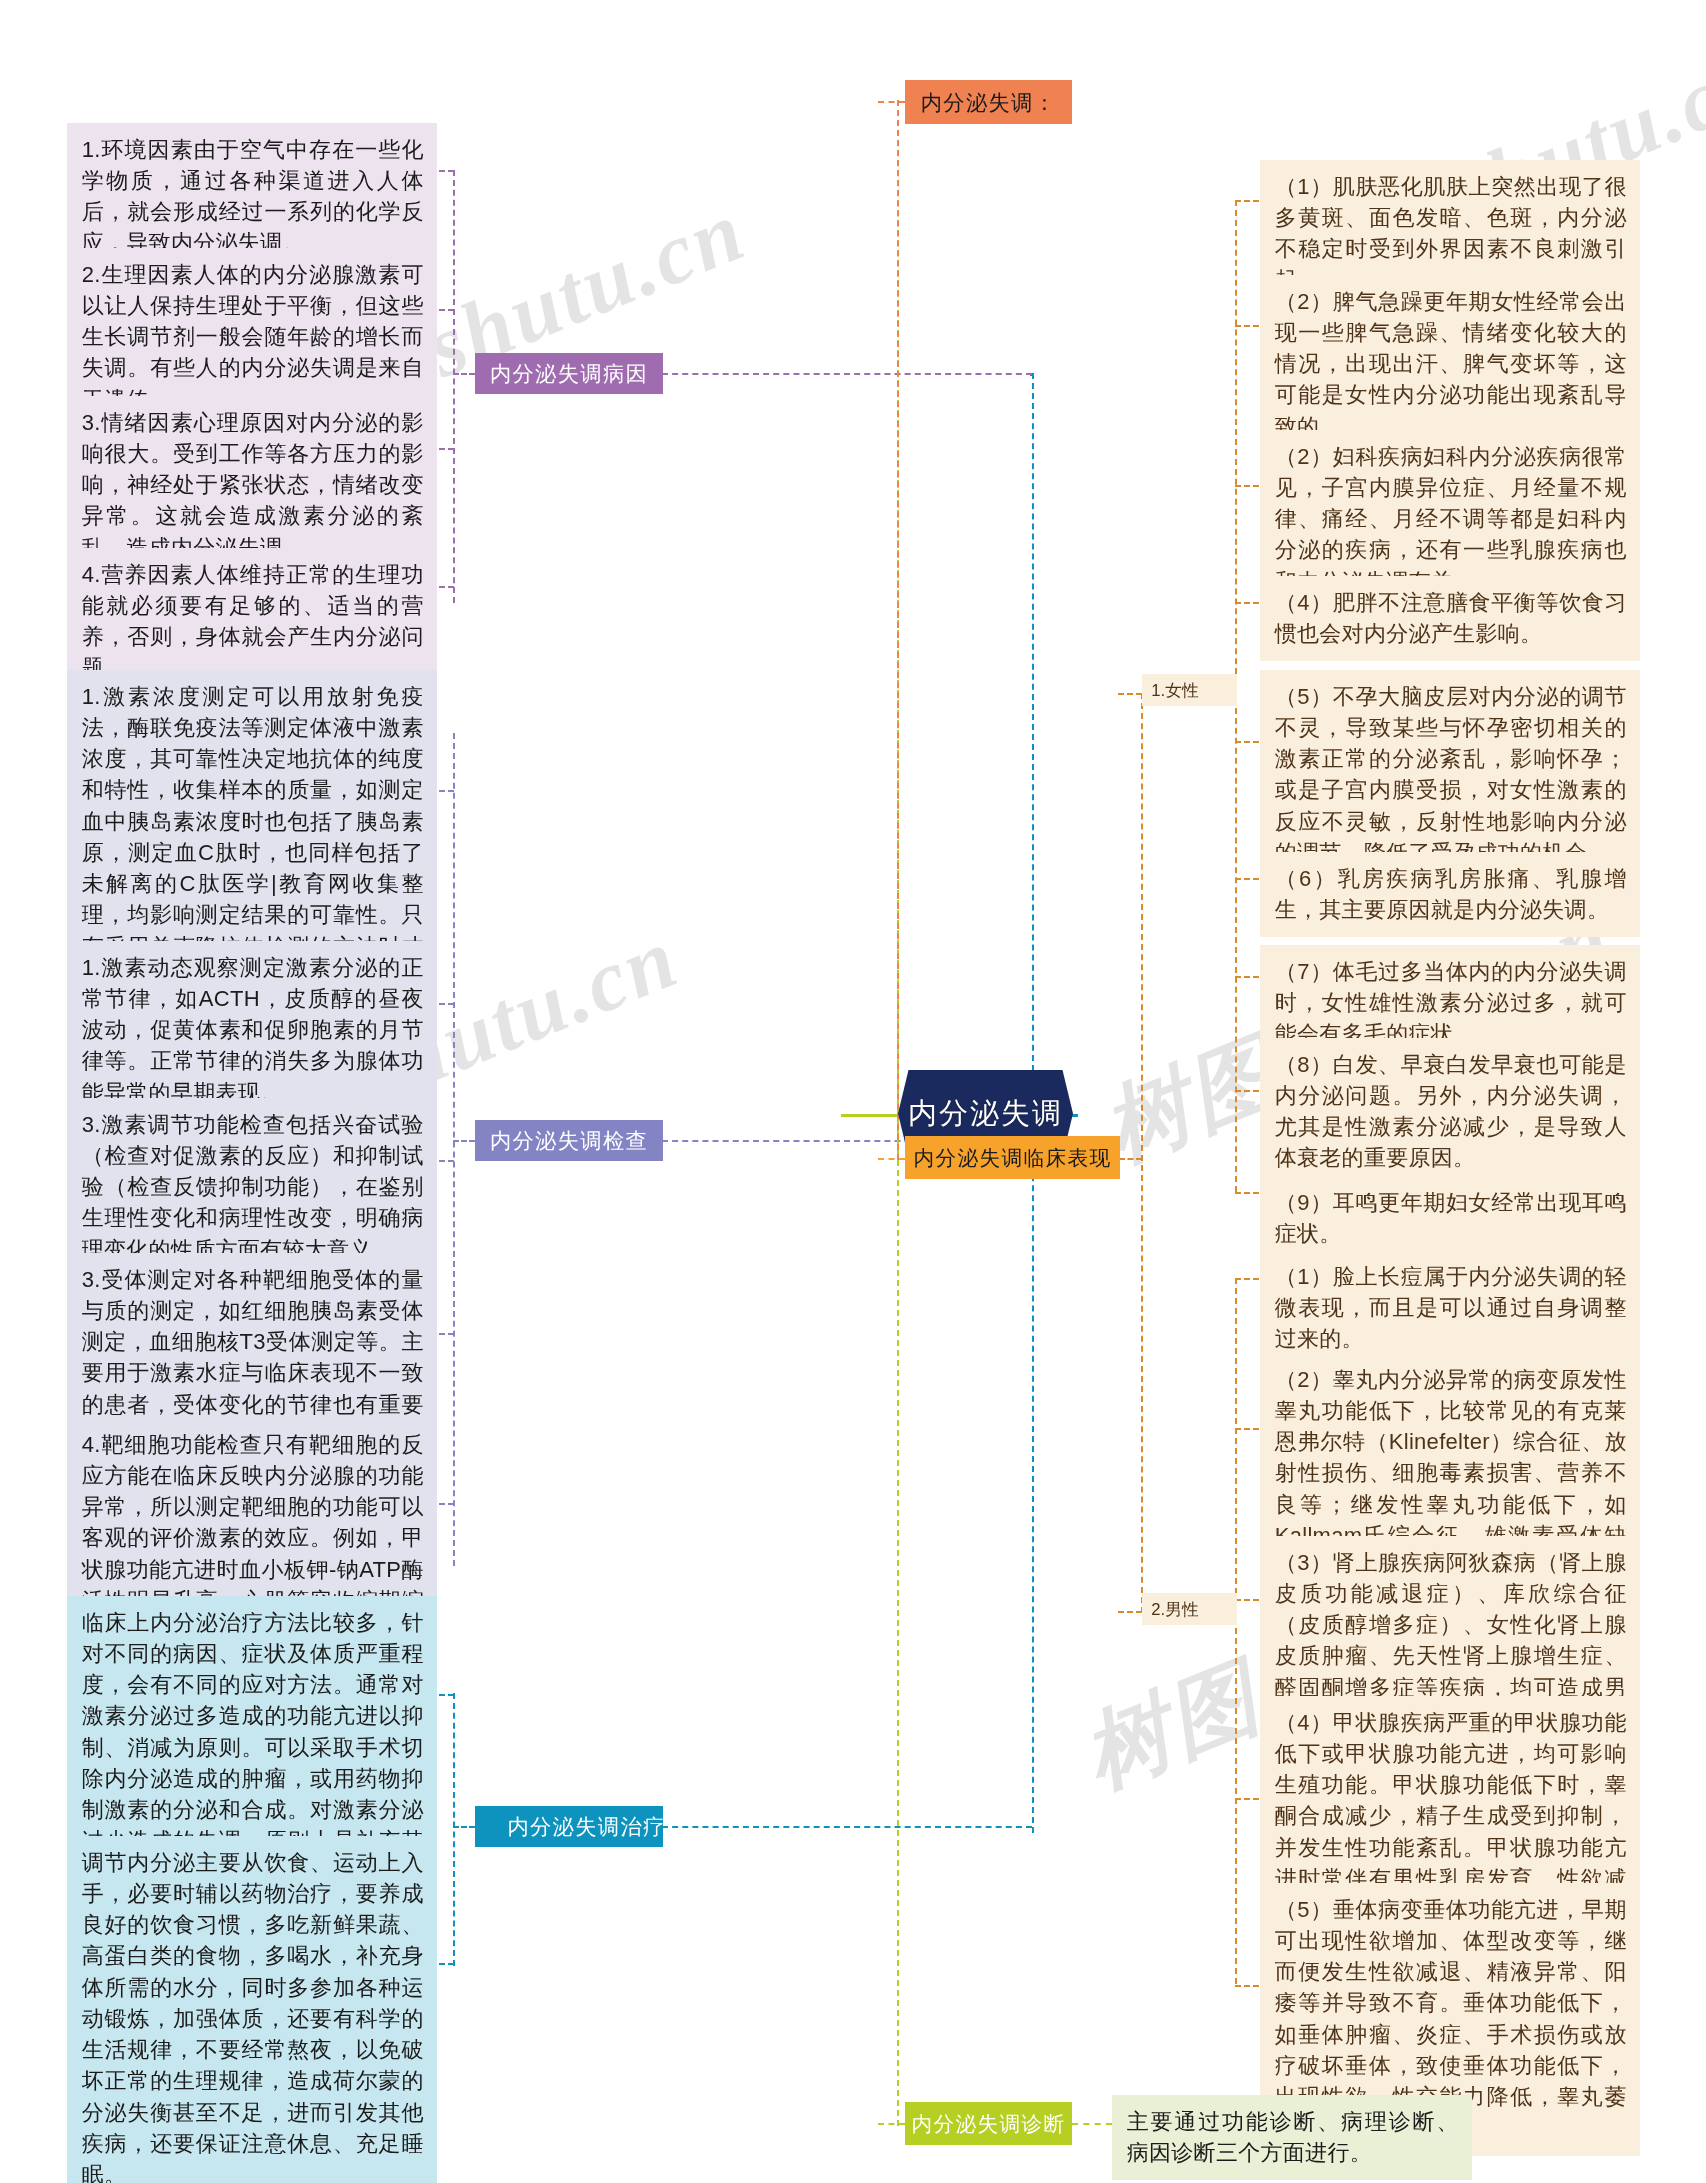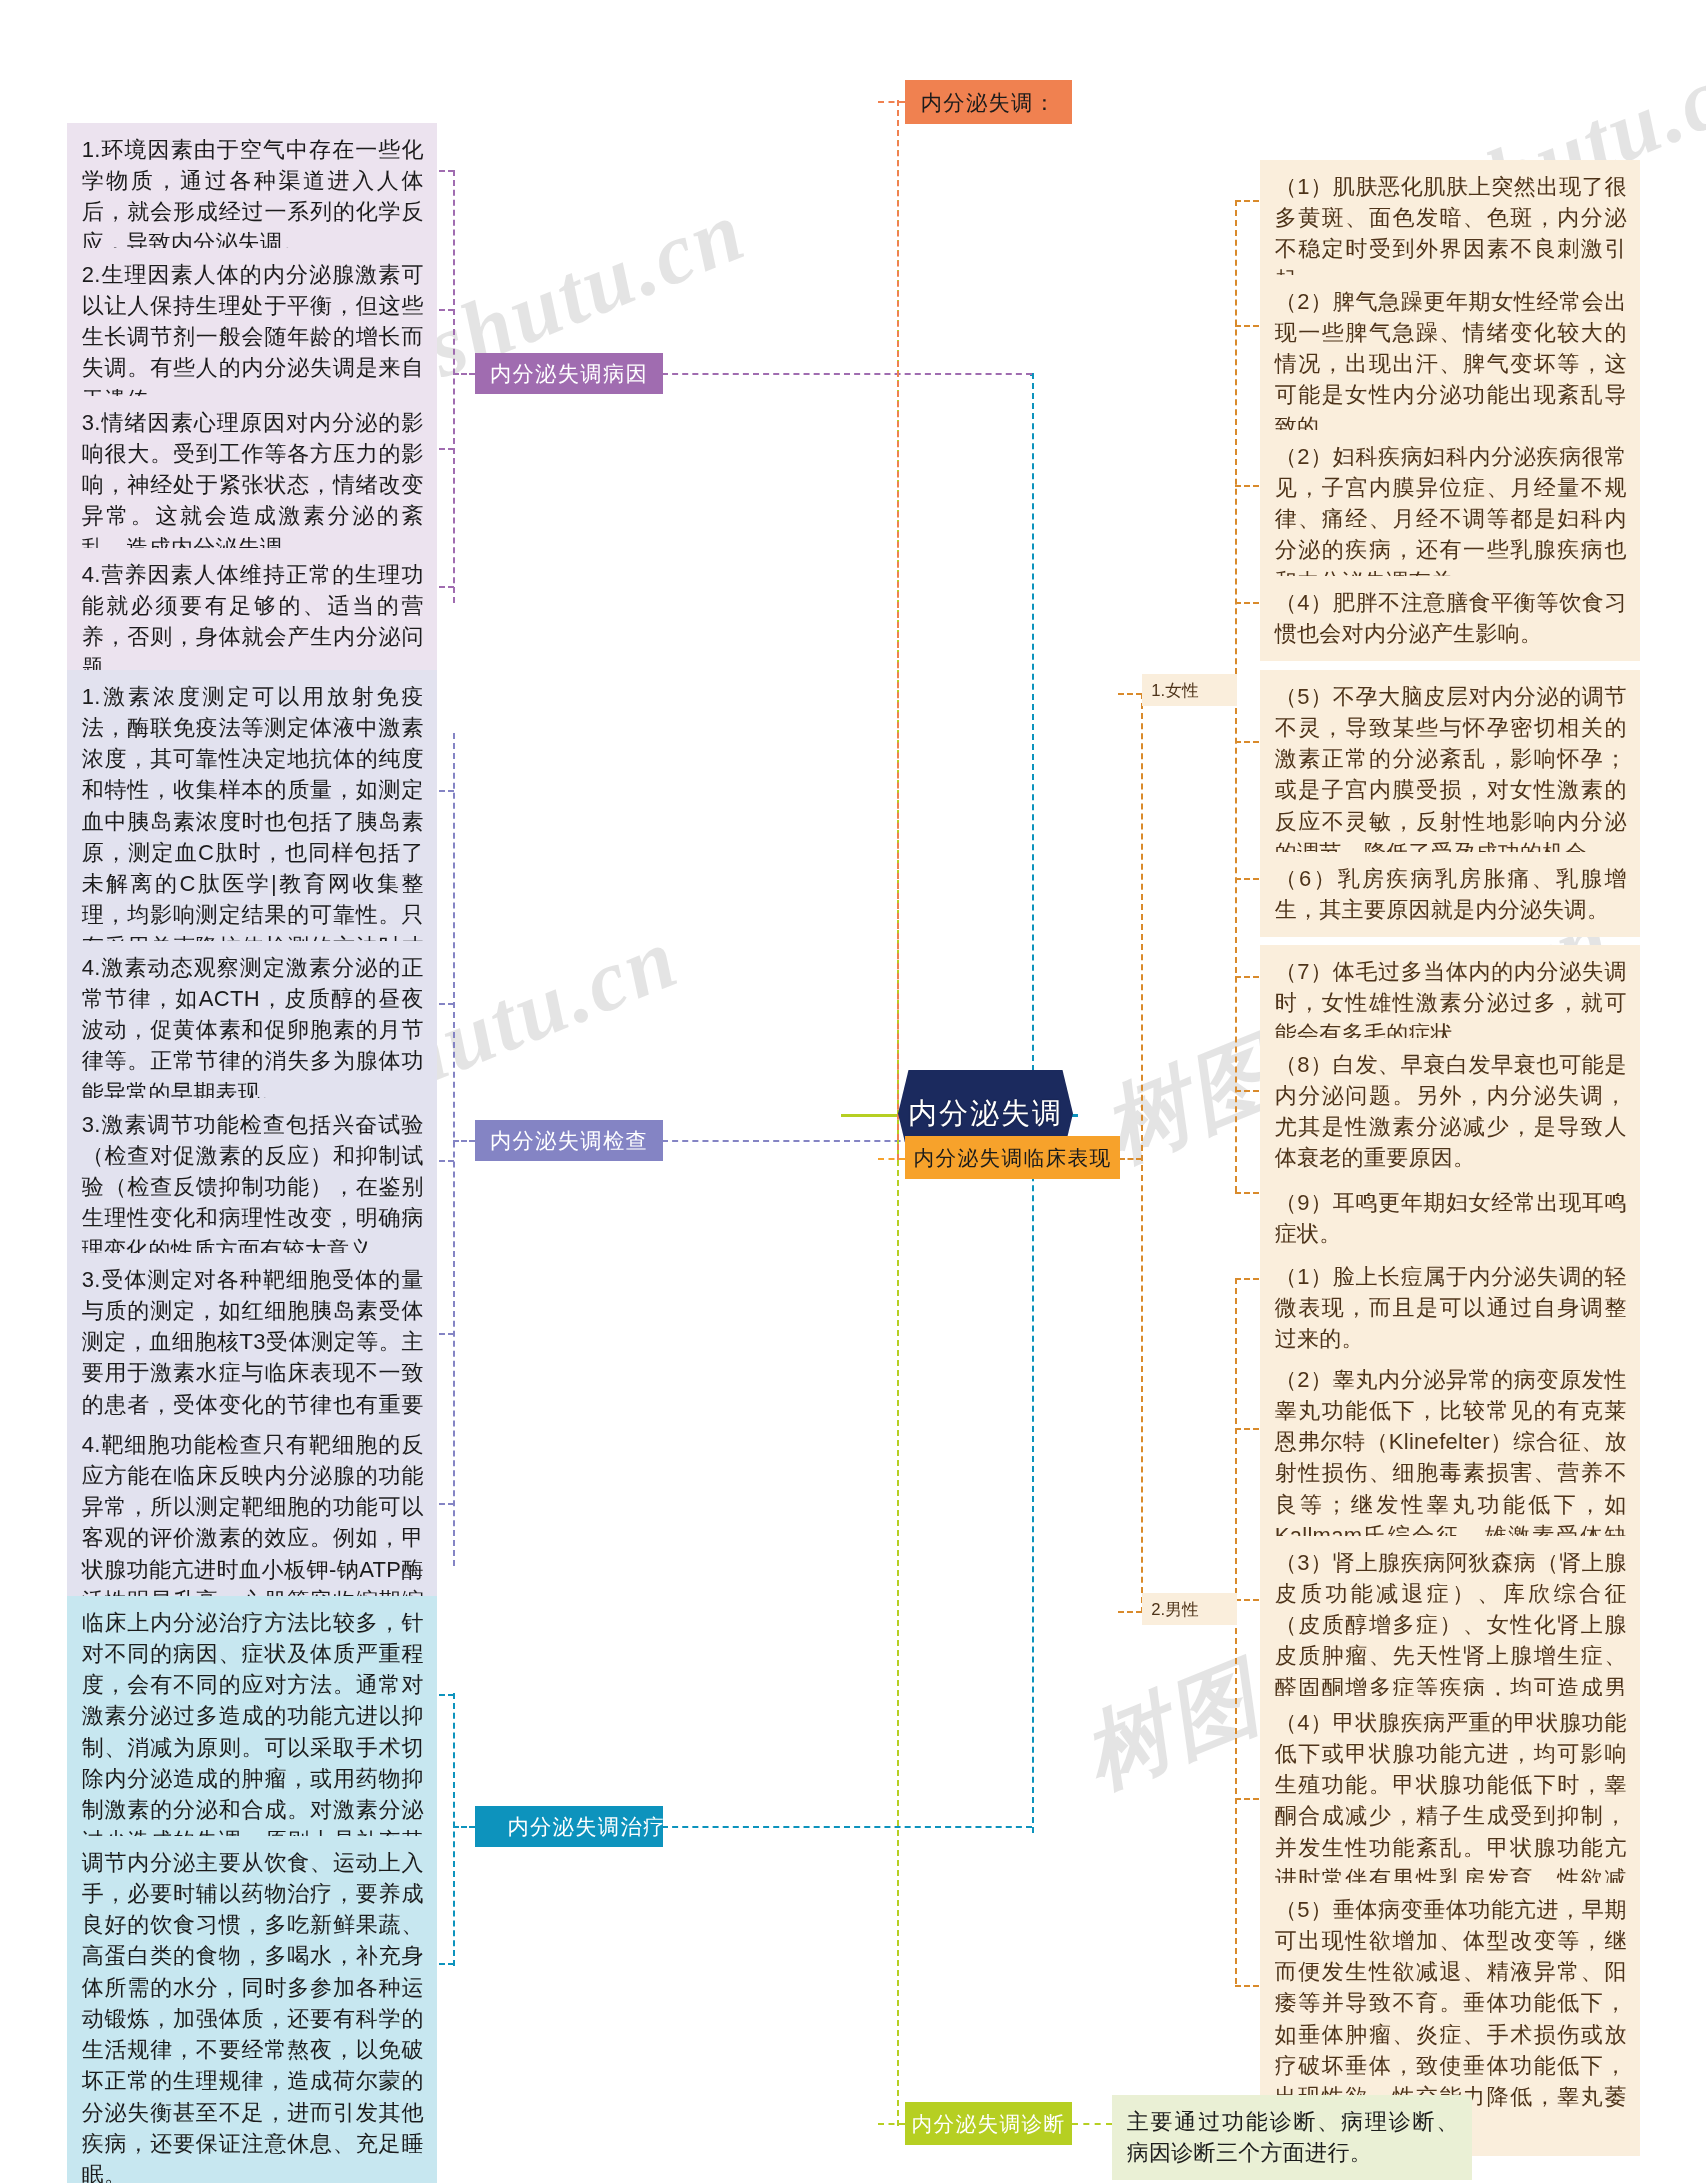--- a/index.html
+++ b/index.html
@@ -201,21 +201,21 @@
     <span>3.情绪因素心理原因对内分泌的影响很大。受到工作等各方压力的影响，神经处于紧张状态，情绪改变异常。这就会造成激素分泌的紊乱，造成内分泌失调。</span>
   </div>
   <div class="card cause" style="left:67px; top:548px;  width:370px;">
     <span>4.营养因素人体维持正常的生理功能就必须要有足够的、适当的营养，否则，身体就会产生内分泌问题。</span>
   </div>
 
   <div class="card exam" style="left:67px; top:670px; width:370px;">
     <span>1.激素浓度测定可以用放射免疫法，酶联免疫法等测定体液中激素浓度，其可靠性决定地抗体的纯度和特性，收集样本的质量，如测定血中胰岛素浓度时也包括了胰岛素原，测定血C肽时，也同样包括了未解离的C肽医学|教育网收集整理，均影响测定结果的可靠性。只有采用单克隆抗体检测的方法时才能提高分辨能力。另外也需注意区分体液中游离型（多有生物活性）激素与结合型（多无生物活性）激素，才能正确的评价测定结果。</span>
   </div>
   <div class="card exam" style="left:67px; top:941px; width:370px;">
-    <span>4.激素动态观察测定激素分泌的正常节律，如ACTH，皮质醇的昼夜波动，促黄体素和促卵胞素的月节律等。正常节律的消失多为腺体功能异常的早期表现。</span>
+    <span>1.激素动态观察测定激素分泌的正常节律，如ACTH，皮质醇的昼夜波动，促黄体素和促卵胞素的月节律等。正常节律的消失多为腺体功能异常的早期表现。</span>
   </div>
   <div class="card exam" style="left:67px; top:1098px; width:370px;">
     <span>3.激素调节功能检查包括兴奋试验（检查对促激素的反应）和抑制试验（检查反馈抑制功能），在鉴别生理性变化和病理性改变，明确病理变化的性质方面有较大意义。</span>
   </div>
   <div class="card exam" style="left:67px; top:1253px; width:370px;">
     <span>3.受体测定对各种靶细胞受体的量与质的测定，如红细胞胰岛素受体测定，血细胞核T3受体测定等。主要用于激素水症与临床表现不一致的患者，受体变化的节律也有重要的临床意义。</span>
   </div>
   <div class="card exam" style="left:67px; top:1418px; width:370px;">
     <span>4.靶细胞功能检查只有靶细胞的反应方能在临床反映内分泌腺的功能异常，所以测定靶细胞的功能可以客观的评价激素的效应。例如，甲状腺功能亢进时血小板钾-钠ATP酶活性明显升高，心肌等容收缩期缩短，基础代谢率升高等。</span>
   </div>

